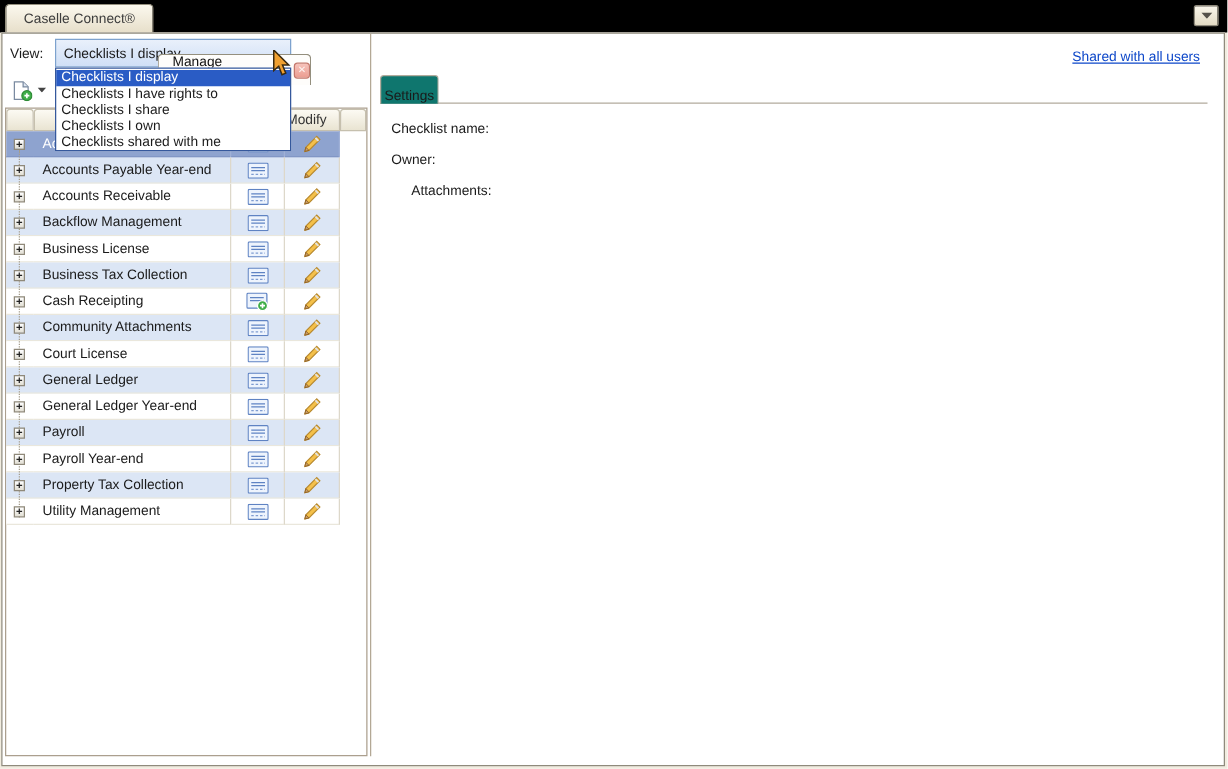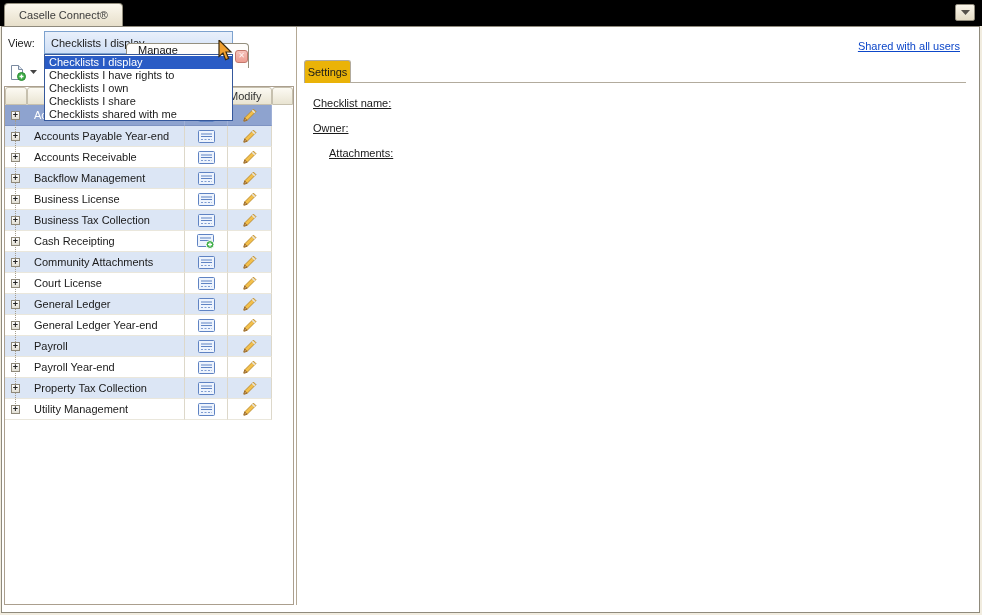--- a/index.html
+++ b/index.html
@@ -94,26 +94,26 @@
     display:flex; align-items:center; justify-content:center;
   }
   .treeline { position:absolute; left:10px; z-index:1; border-left:1px dotted #a59d8c; }
 
   
   .divider-v { left:296px; top:27px; width:1px; height:578px; background:#b3a895; z-index:2; }
   .rp-bottom { left:297px; top:604px; width:682px; height:1px; background:#c9c0ae; }
   .share-link { right:22px; top:40px; color:var(--link); text-decoration:underline; z-index:2; }
   .settings-tab {
     left:304px; top:60px; width:47px; height:23px; z-index:3;
-    background:#eab308; border:1px solid #b2ab9d; border-bottom:none;
+    background:#0f766e; border:1px solid #b2ab9d; border-bottom:none;
     border-radius:3px 3px 0 0;
-    display:flex; align-items:center; justify-content:center;
+    display:flex; align-items:flex-end; justify-content:center;
   }
   .settings-line { left:304px; top:82px; width:662px; height:1px; background:#b2ab9d; z-index:2; }
-  .fld-label { z-index:2;text-decoration:underline; }
+  .fld-label { z-index:2; }
   .txt-input {
     position:absolute; height:20px; border:1px solid #c9c9c9; background:#fff;
     font-family:inherit; font-size:11px; padding:0 5px; color:#111;
   }
   .txt-readonly { background:#f0efe9; }
   .lock-btn {
     left:668px; top:115px; width:24px; height:24px;
     background:linear-gradient(#fbf9f2,#ece7d8);
     border:1px solid #716d60; border-radius:2px;
     display:flex; align-items:center; justify-content:center;
@@ -161,22 +161,22 @@
   <span class="combo-chevron">
     <svg width="10" height="6" viewBox="0 0 10 6">
         <polyline points="1,1 5,5 9,1" fill="none" stroke="#68809f" stroke-width="1.4"></polyline>
       </svg>
   </span>
 </div>
 
 <div class="abs dropdown">
     <div class="dd-item sel">Checklists I display</div>
     <div class="dd-item">Checklists I have rights to</div>
+    <div class="dd-item">Checklists I share</div>
     <div class="dd-item">Checklists I own</div>
-    <div class="dd-item">Checklists I share</div>
     <div class="dd-item">Checklists shared with me</div>
   </div>
 
 <div class="abs" style="left:6px; top:62px; z-index:1; display:flex; align-items:center; gap:2px;">
   <span class="tbtn">
     <svg width="17" height="17" viewBox="0 0 17 17">
       <path d="M2.5 1.5 h7 l4 4 v10 h-11 z" fill="#fff" stroke="#7a8aa0"></path>
       <path d="M9.5 1.5 v4 h4" fill="#dfe7f2" stroke="#7a8aa0"></path>
       <circle cx="12.5" cy="12.5" r="4" fill="#3fae49" stroke="#2d8a35"></circle>
       <path d="M12.5 10.5 v4 M10.5 12.5 h4" stroke="#fff" stroke-width="1.3"></path>

